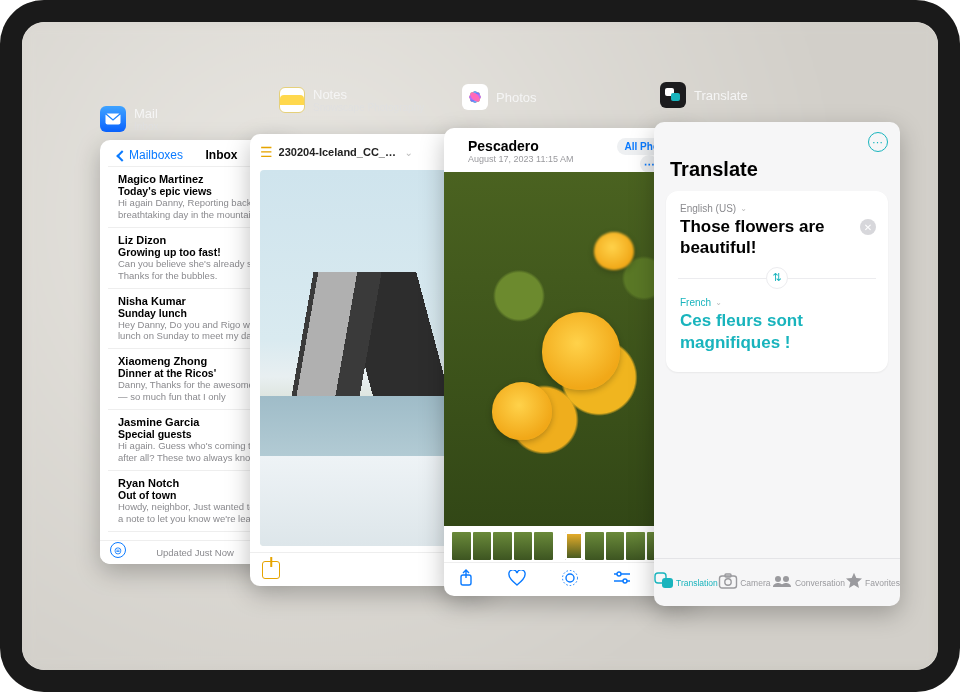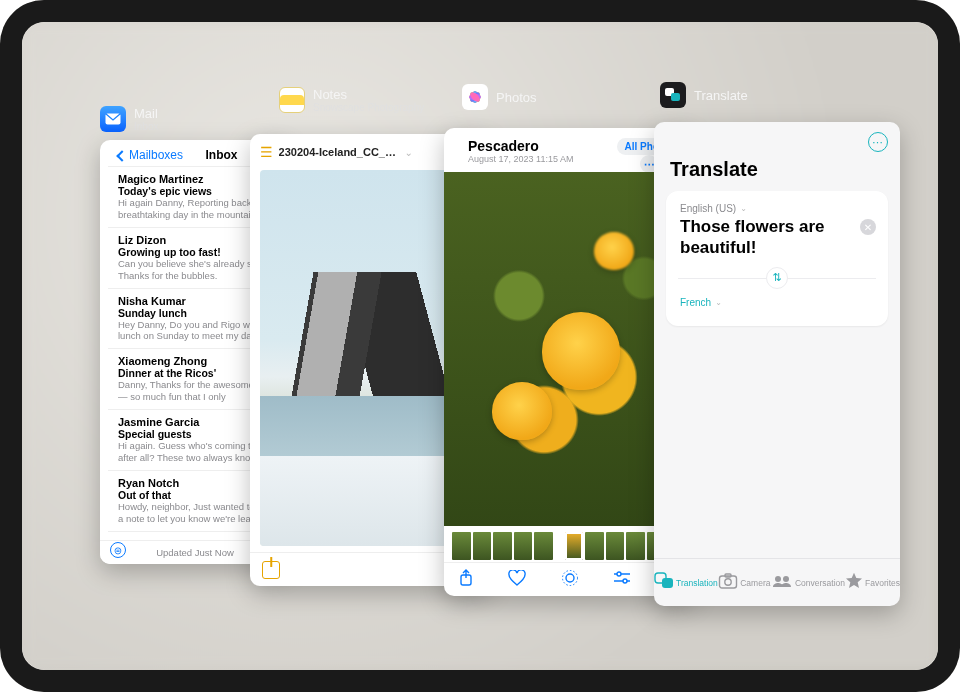--- a/index.html
+++ b/index.html
@@ -210,21 +210,21 @@
           <div class="subj">Dinner at the Ricos'</div>
           <div class="prev">Danny, Thanks for the awesome time — so much fun that I only remember…</div>
         </div>
         <div class="msg">
           <div class="from">Jasmine Garcia</div>
           <div class="subj">Special guests</div>
           <div class="prev">Hi again. Guess who's coming to town after all? These two always know…</div>
         </div>
         <div class="msg">
           <div class="from">Ryan Notch</div>
-          <div class="subj">Out of that</div>
+          <div class="subj">Out of town</div>
           <div class="prev">Howdy, neighbor, Just wanted to drop a note to let you know we're leaving…</div>
         </div>
         <div class="msg">
           <div class="from">Po-Chun Yeh</div>
           <div class="subj">Lunch call?</div>
         </div>
       </div>
       <div class="footer">
         <span class="circ">⊜</span>
         <span>Updated Just Now</span>
@@ -326,20 +326,21 @@
         </div>
         <div class="src">Those flowers are beautiful!</div>
         <div class="clear">✕</div>
         <div class="divider">
           <div class="swap">⇅</div>
         </div>
         <div class="lang" style="color:#19b4bd;">
           <span>French</span>
             <span class="chev">⌄</span>
         </div>
+        <div class="dst">Ces fleurs sont magnifiques !</div>
       </div>
       <div class="tabs">
         <div class="tab active">
           <span class="glyph">
             <svg width="20" height="18" viewBox="0 0 20 18">
                 <rect x="1" y="1" width="11" height="10" rx="3" fill="none" stroke="currentColor" stroke-width="1.4"></rect>
                 <rect x="8" y="6" width="11" height="10" rx="3" fill="currentColor"></rect>
               </svg>
           </span>
           <span>Translation</span>

